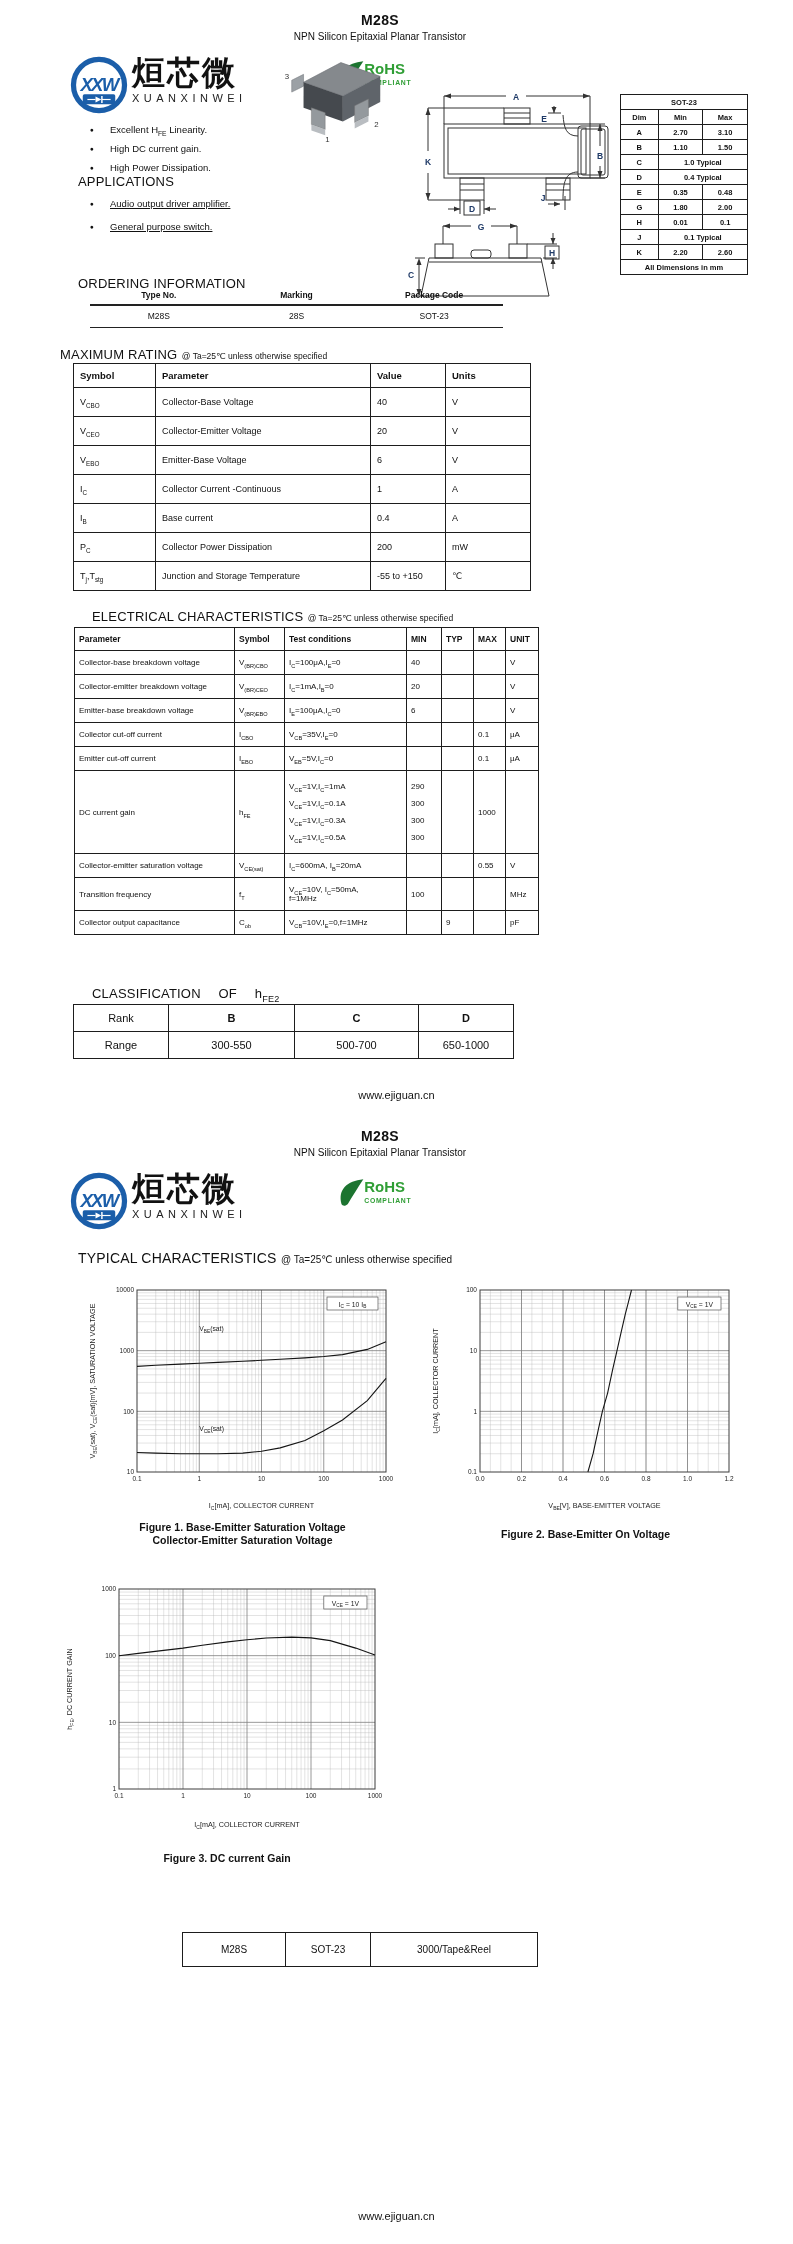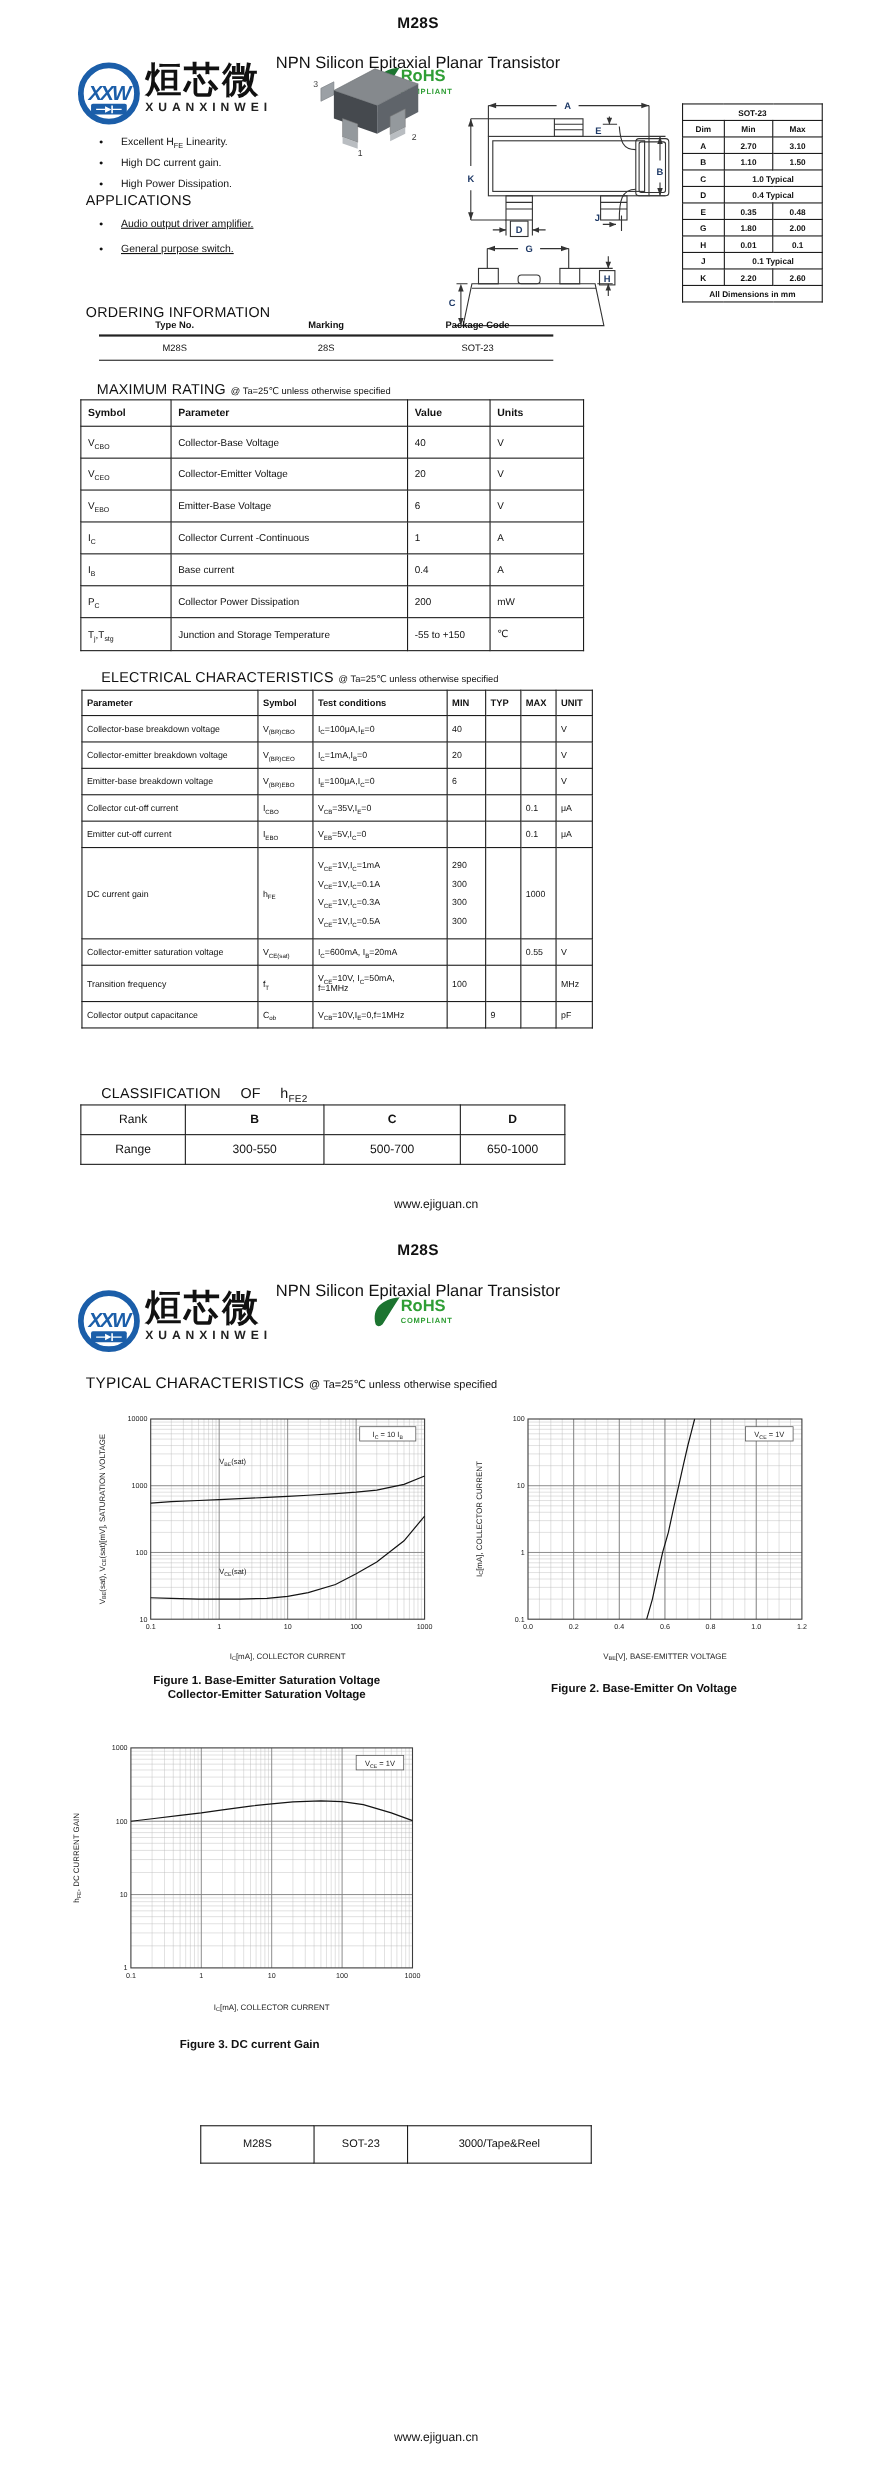--- a/index.html
+++ b/index.html
@@ -4,26 +4,26 @@
 <style>
   html,body{margin:0;padding:0;background:#e8e8e8;}
   .sheet{position:relative;width:793px;height:2244px;background:#ffffff;
          font-family:"Liberation Sans","DejaVu Sans",sans-serif;color:#111;overflow:hidden;}
   .abs{position:absolute;}
   sub{font-size:70%;line-height:0;}
 
   
   .title-block{text-align:center;width:400px;}
   .part-no{font-size:14px;font-weight:bold;letter-spacing:.3px;}
-  .subtitle{font-size:15px;margin-top:21px;}
+  .subtitle{font-size:10px;margin-top:3px;}
 
   .logo-row{display:flex;align-items:flex-start;}
   .logo-text{margin-left:4px;}
   .logo-cn{font-size:33px;font-weight:bold;letter-spacing:2px;line-height:1.05;}
-  .logo-en{font-size:11px;font-weight:bold;letter-spacing:4.5px;margin-top:1px;color:#222;}
+  .logo-en{font-size:11px;font-weight:normal;letter-spacing:4.5px;margin-top:1px;color:#222;}
 
   
   ul.dots{list-style:none;margin:0;padding:0;}
   ul.dots li{font-size:9.5px;margin-bottom:8px;padding-left:22px;position:relative;}
   ul.dots li:before{content:"●";font-size:6.5px;position:absolute;left:2px;top:2px;}
 
   .sec-h{font-size:13px;letter-spacing:.2px;white-space:nowrap;}
   .sec-note{font-size:8.5px;letter-spacing:0;}
 
   table{border-collapse:collapse;}
@@ -292,21 +292,21 @@
     </div>
     <div class="rule2"></div>
     <div class="drow">
       <div class="c">M28S</div>
       <div class="c">28S</div>
       <div class="c">SOT-23</div>
     </div>
     <div class="rule1"></div>
   </div>
 
-  <div class="abs" style="left:88px;top:345px;">
+  <div class="abs" style="left:60px;top:345px;">
     <span class="sec-h">MAXIMUM RATING</span>
     <span class="sec-note">@ Ta=25℃ unless otherwise specified</span>
   </div>
   <table class="abs t-max" style="left:73px;top:363px;">
     <colgroup>
         <col style="width:82px">
         <col style="width:215px">
         <col style="width:75px">
         <col style="width:85px">
       </colgroup>

